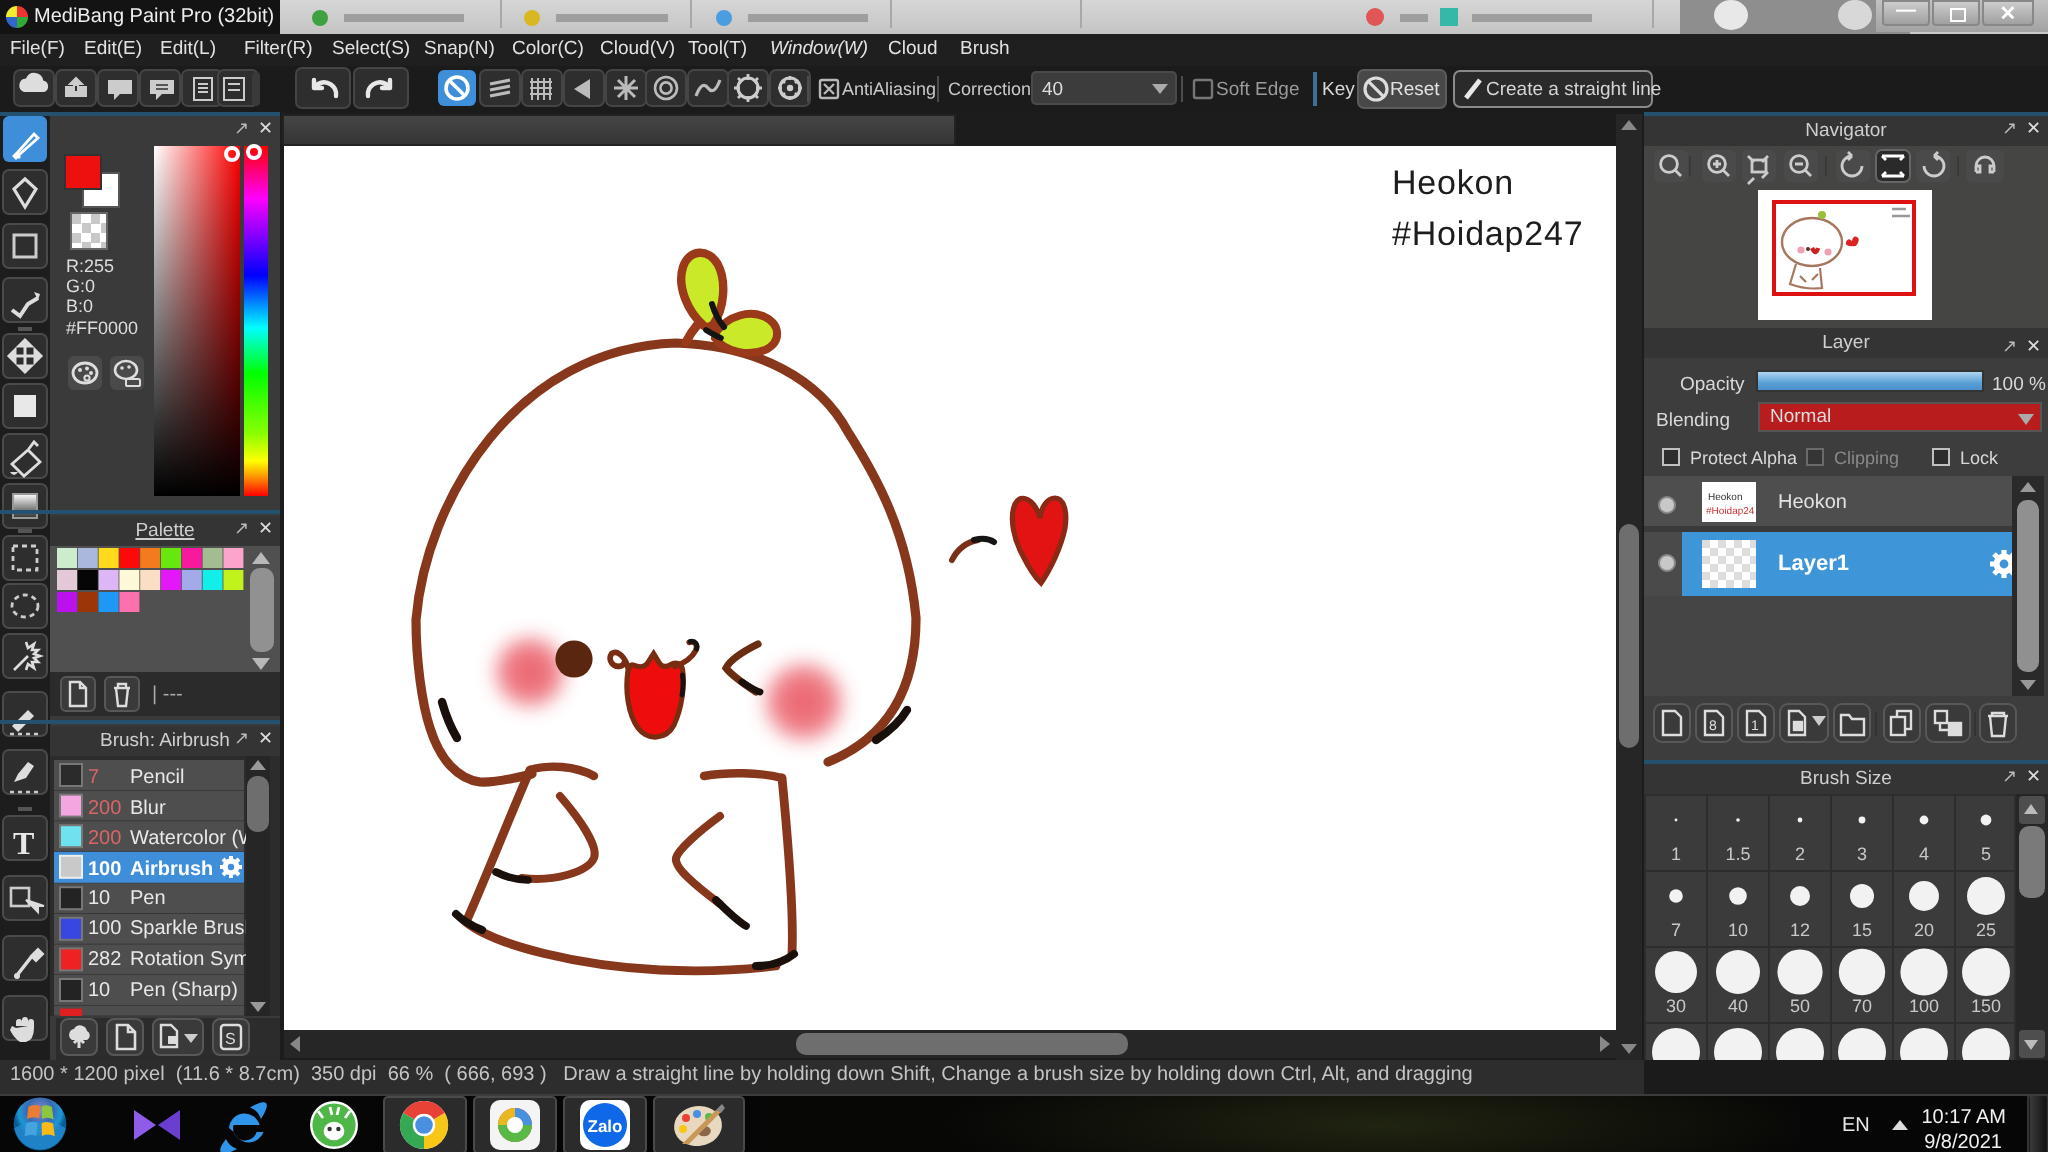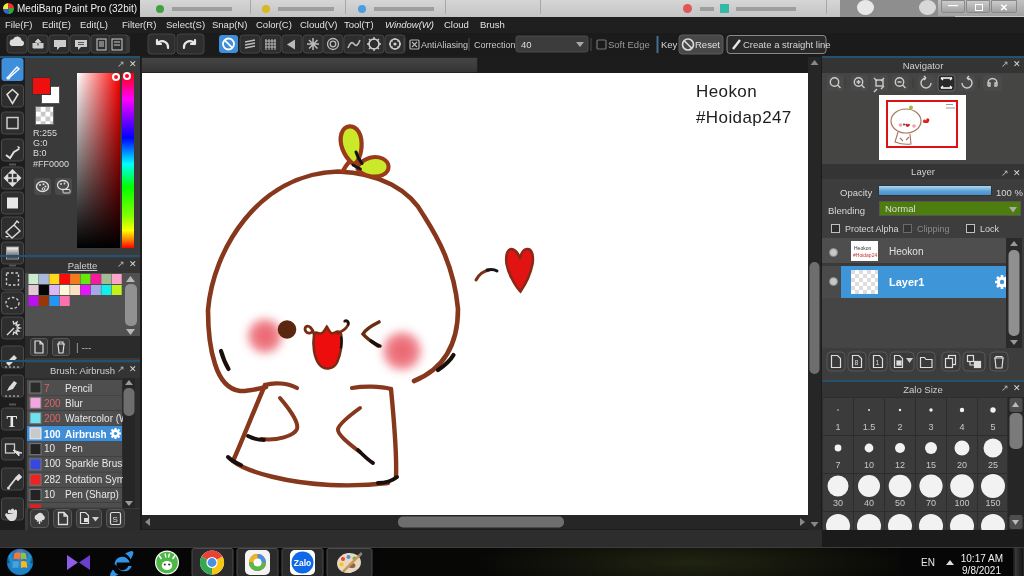--- a/index.html
+++ b/index.html
@@ -480,21 +480,21 @@
 
 <div class="abs" style="left:822px;top:165px;width:202px;height:2px;background:#24516f;"></div>
 <div class="panelhdr" style="left:822px;top:164px;width:202px;">Layer</div>
 <div class="hdrico" style="left:1001px;top:168px;">↗</div>
 <div class="hdrico" style="left:1013px;top:168px;color:#ddd;">✕</div>
 <div class="abs" style="left:822px;top:182px;width:202px;height:198px;background:#3d3d3d;"></div>
 <div class="abs" style="left:828px;top:187px;color:#d8d8d8;font-size:9.5px;margin-left:12px;">Opacity</div>
 <div class="abs" style="left:878px;top:185px;width:114px;height:11px;background:linear-gradient(to bottom,#aed6f2,#5a9fd4 60%,#4a90cc);border:1px solid #333;"></div>
 <div class="abs" style="left:996px;top:187px;color:#d8d8d8;font-size:9.5px;white-space:nowrap;">100 %</div>
 <div class="abs" style="left:828px;top:205px;color:#d8d8d8;font-size:9.5px;">Blending</div>
-<div class="abs" style="left:879px;top:201px;width:142px;height:15px;background:#4d7c0f;border:1px solid #555;color:#ddd;font-size:9.5px;line-height:14px;padding-left:5px;">Normal</div>
+<div class="abs" style="left:879px;top:201px;width:142px;height:15px;background:#b91c1c;border:1px solid #555;color:#ddd;font-size:9.5px;line-height:14px;padding-left:5px;">Normal</div>
 <svg class="abs" style="left:1009px;top:207px;" width="10" height="7">
         <path d="M0 0 h8 l-4 5.5 z" fill="#aaa"></path>
       </svg>
 <div class="abs" style="left:831px;top:224px;width:9px;height:9px;border:1px solid #c0c0c0;background:#2d2d2d;"></div>
 <div class="abs" style="left:845px;top:223.5px;color:#d8d8d8;font-size:9px;">Protect Alpha</div>
 <div class="abs" style="left:903px;top:224px;width:9px;height:9px;border:1px solid #6a6a6a;background:#353535;"></div>
 <div class="abs" style="left:917px;top:223.5px;color:#8a8a8a;font-size:9px;">Clipping</div>
 <div class="abs" style="left:966px;top:224px;width:9px;height:9px;border:1px solid #c0c0c0;background:#2d2d2d;"></div>
 <div class="abs" style="left:980px;top:223.5px;color:#d8d8d8;font-size:9px;">Lock</div>
 
@@ -554,21 +554,21 @@
           <rect x="123.5" y="8.5" width="7" height="9" fill="#3a3a3a"></rect>
 <rect x="145.5" y="5.5" width="6" height="6"></rect>
           <rect x="152.5" y="11.5" width="6" height="6" fill="#ddd"></rect>
           <path d="M148 12 v3 h4"></path>
 <path d="M172 8 h10 M174 8 v-1.5 h6 v1.5 M173 8 l1 10 h6 l1 -10"></path>
 </g>
 <path d="M116 6 v12 M165.5 6 v12" stroke="#333"></path>
 </svg>
 
 <div class="abs" style="left:822px;top:380px;width:202px;height:2px;background:#24516f;"></div>
-<div class="panelhdr" style="left:822px;top:382px;width:202px;">Zalo Size</div>
+<div class="panelhdr" style="left:822px;top:382px;width:202px;">Brush Size</div>
 <div class="hdrico" style="left:1001px;top:383px;">↗</div>
 <div class="hdrico" style="left:1013px;top:383px;color:#ddd;">✕</div>
 <svg class="abs" style="left:822px;top:397px;" width="202" height="133">
 <rect x="0" y="0" width="186" height="133" fill="#3b3b3b"></rect>
 <g stroke="#2d2d2d" stroke-width="1">
 <path d="M0 0.5 h186 M0 38.5 h186 M0 76.5 h186 M0 114.5 h186"></path>
 <path d="M0.5 0 v133 M31.5 0 v133 M62.5 0 v133 M93.5 0 v133 M124.5 0 v133 M155.5 0 v133 M185.5 0 v133"></path>
 </g>
 <g fill="#f2f2f2">
 <circle cx="16" cy="13" r="0.7"></circle>
@@ -620,20 +620,21 @@
 <rect x="187.5" y="1" width="13" height="14" rx="2" fill="#4e4e4e"></rect>
         <path d="M190 10 l3.5 -5 3.5 5 z" fill="#bbb"></path>
 <rect x="187.5" y="16" width="13" height="36" rx="5" fill="#7a7a7a"></rect>
 <rect x="187.5" y="118" width="13" height="14" rx="2" fill="#4e4e4e"></rect>
         <path d="M190 123 l3.5 5 3.5 -5 z" fill="#bbb"></path>
 </svg>
 </div>
 
 <div class="abs" style="left:0;top:530px;width:1024px;height:17px;background:#2d2d2d;"></div>
 <div class="abs" style="left:822px;top:530px;width:202px;height:17px;background:#1b1b1b;"></div>
+<div class="abs" style="left:5px;top:532px;width:810px;height:13px;color:#c4c4c4;font-size:10px;white-space:nowrap;overflow:hidden;">1600 * 1200 pixel&nbsp;&nbsp;(11.6 * 8.7cm)&nbsp;&nbsp;350 dpi&nbsp;&nbsp;66 %&nbsp;&nbsp;( 666, 693 )&nbsp;&nbsp;&nbsp;Draw a straight line by holding down Shift, Change a brush size by holding down Ctrl, Alt, and dragging</div>
 
 <div id="taskbar" class="abs" style="left:0;top:547px;width:1024px;height:29px;background:#060606;border-top:1px solid #3c3c3a;text-align:right;">
 <div class="abs" style="left:380px;top:0;width:520px;height:29px;background:radial-gradient(ellipse 60% 160% at 60% 50%,rgba(58,66,28,0.5),rgba(20,22,8,0.1) 70%);"></div>
 <svg class="abs" style="left:0;top:0;" width="1024" height="29">
 
 <circle cx="20" cy="14" r="13.2" fill="url(#orb)"></circle>
 <radialGradient id="orb" cx="0.5" cy="0.25">
           <stop offset="0" stop-color="#8a8fd0"></stop>
           <stop offset="0.5" stop-color="#3a6ab0"></stop>
           <stop offset="0.8" stop-color="#1a9ad8"></stop>

